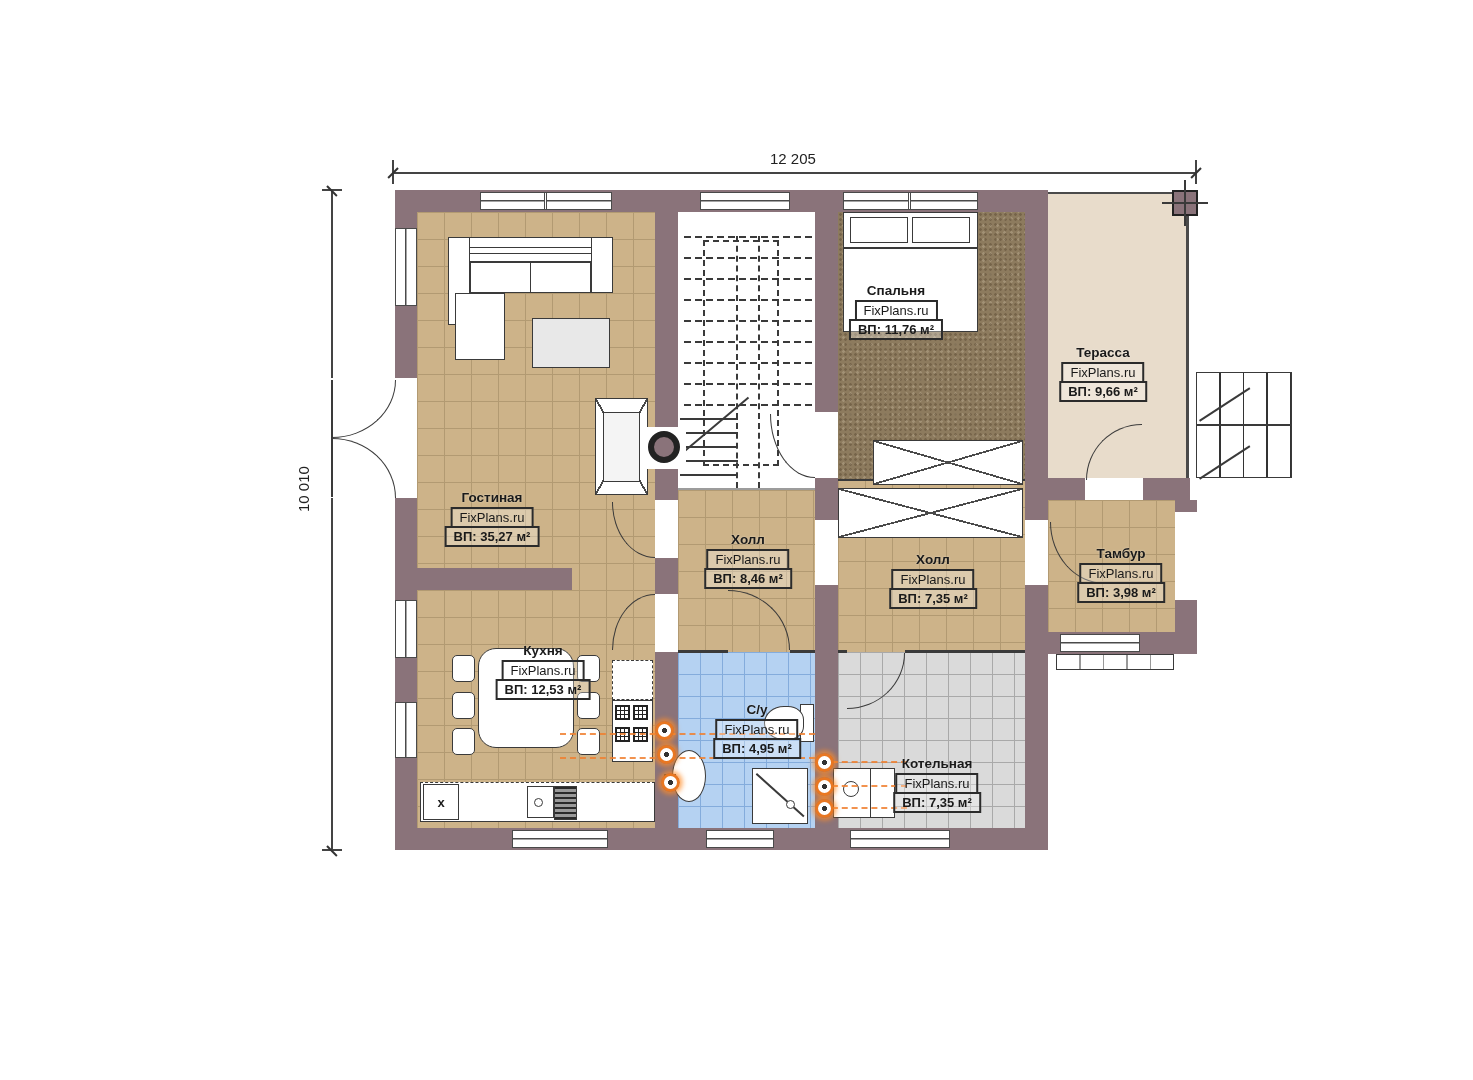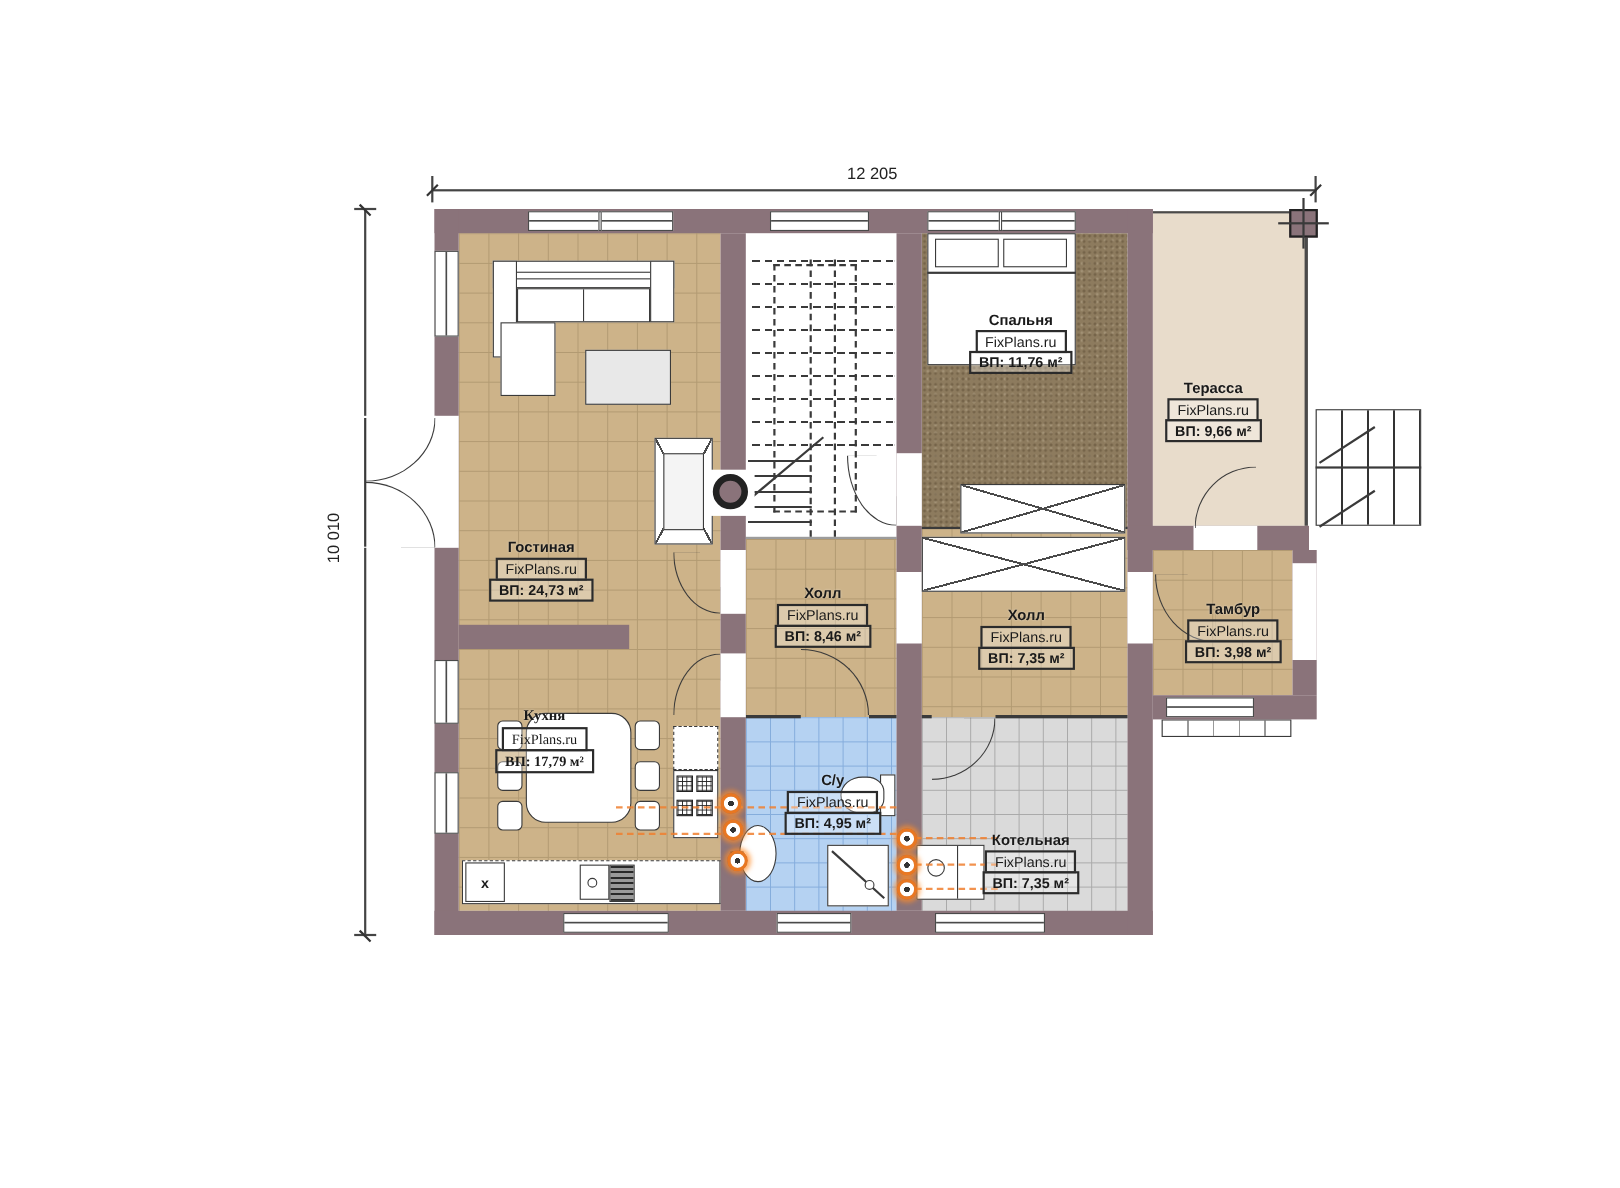--- a/index.html
+++ b/index.html
@@ -224,33 +224,33 @@
   <div class="tl" style="left:1162px;top:202px;width:46px;height:2px;"></div>
   <div class="tl" style="left:1184px;top:180px;width:2px;height:46px;"></div>
   <div class="f" style="left:1196px;top:372px;width:96px;height:106px;background-image:repeating-linear-gradient(90deg,transparent 0 22px,#333 22px 23.6px);"></div>
   <div class="tl" style="left:1196px;top:424px;width:96px;height:1.8px;"></div>
   <div class="line" style="left:1199px;top:420px;width:60px;height:1.6px;transform:rotate(-33deg);"></div>
   <div class="line" style="left:1199px;top:478px;width:60px;height:1.6px;transform:rotate(-33deg);"></div>
 
   <div class="room-label" style="left:492px;top:490px;">
     <div class="room-name">Гостиная</div>
     <div class="lbox">FixPlans.ru</div>
-    <div class="lbox area">ВП: 24,73 м²</div>
-  </div>
-  <div class="room-label" style="left:495px;top:643px;font-family:Liberation Serif, serif;">
+    <div class="lbox area">ВП: 35,27 м²</div>
+  </div>
+  <div class="room-label" style="left:543px;top:643px;">
     <div class="room-name">Кухня</div>
     <div class="lbox">FixPlans.ru</div>
-    <div class="lbox area">ВП: 17,79 м²</div>
+    <div class="lbox area">ВП: 12,53 м²</div>
   </div>
   <div class="room-label" style="left:748px;top:532px;">
     <div class="room-name">Холл</div>
     <div class="lbox">FixPlans.ru</div>
     <div class="lbox area">ВП: 8,46 м²</div>
   </div>
-  <div class="room-label" style="left:928px;top:283px;">
+  <div class="room-label" style="left:896px;top:283px;">
     <div class="room-name">Спальня</div>
     <div class="lbox">FixPlans.ru</div>
     <div class="lbox area">ВП: 11,76 м²</div>
   </div>
   <div class="room-label" style="left:1103px;top:345px;">
     <div class="room-name">Терасса</div>
     <div class="lbox">FixPlans.ru</div>
     <div class="lbox area">ВП: 9,66 м²</div>
   </div>
   <div class="room-label" style="left:933px;top:552px;">

